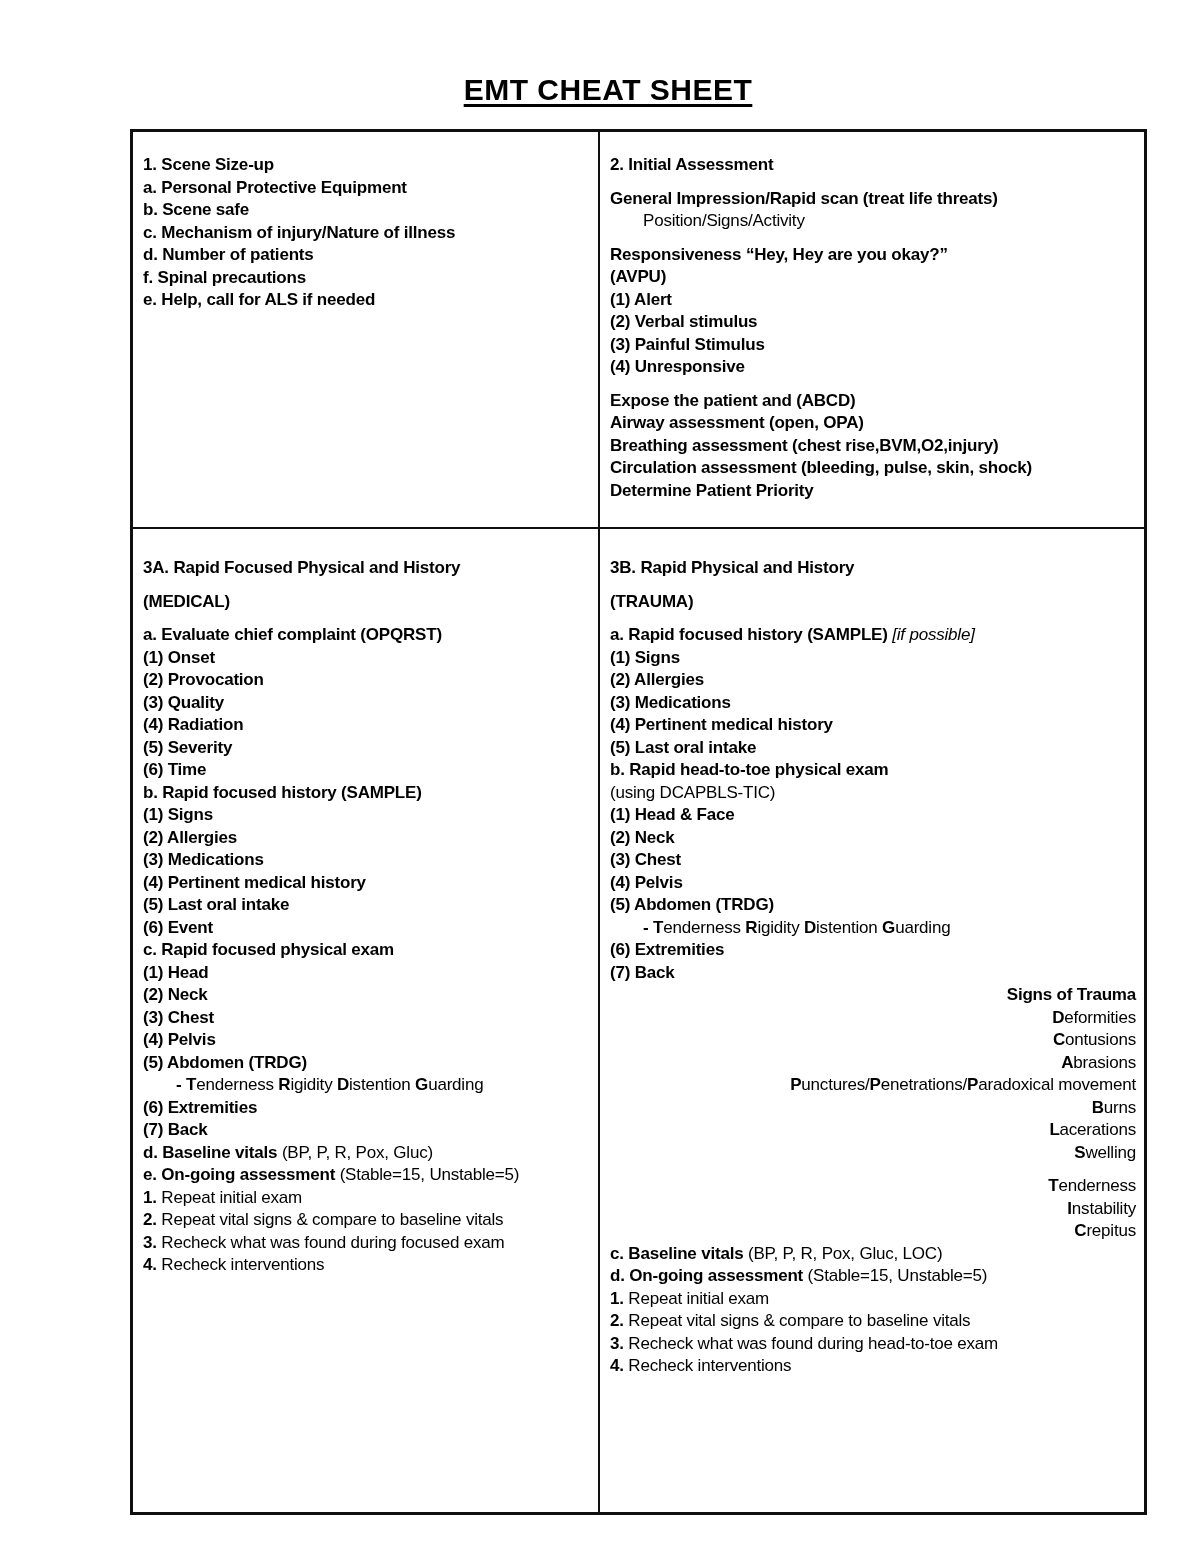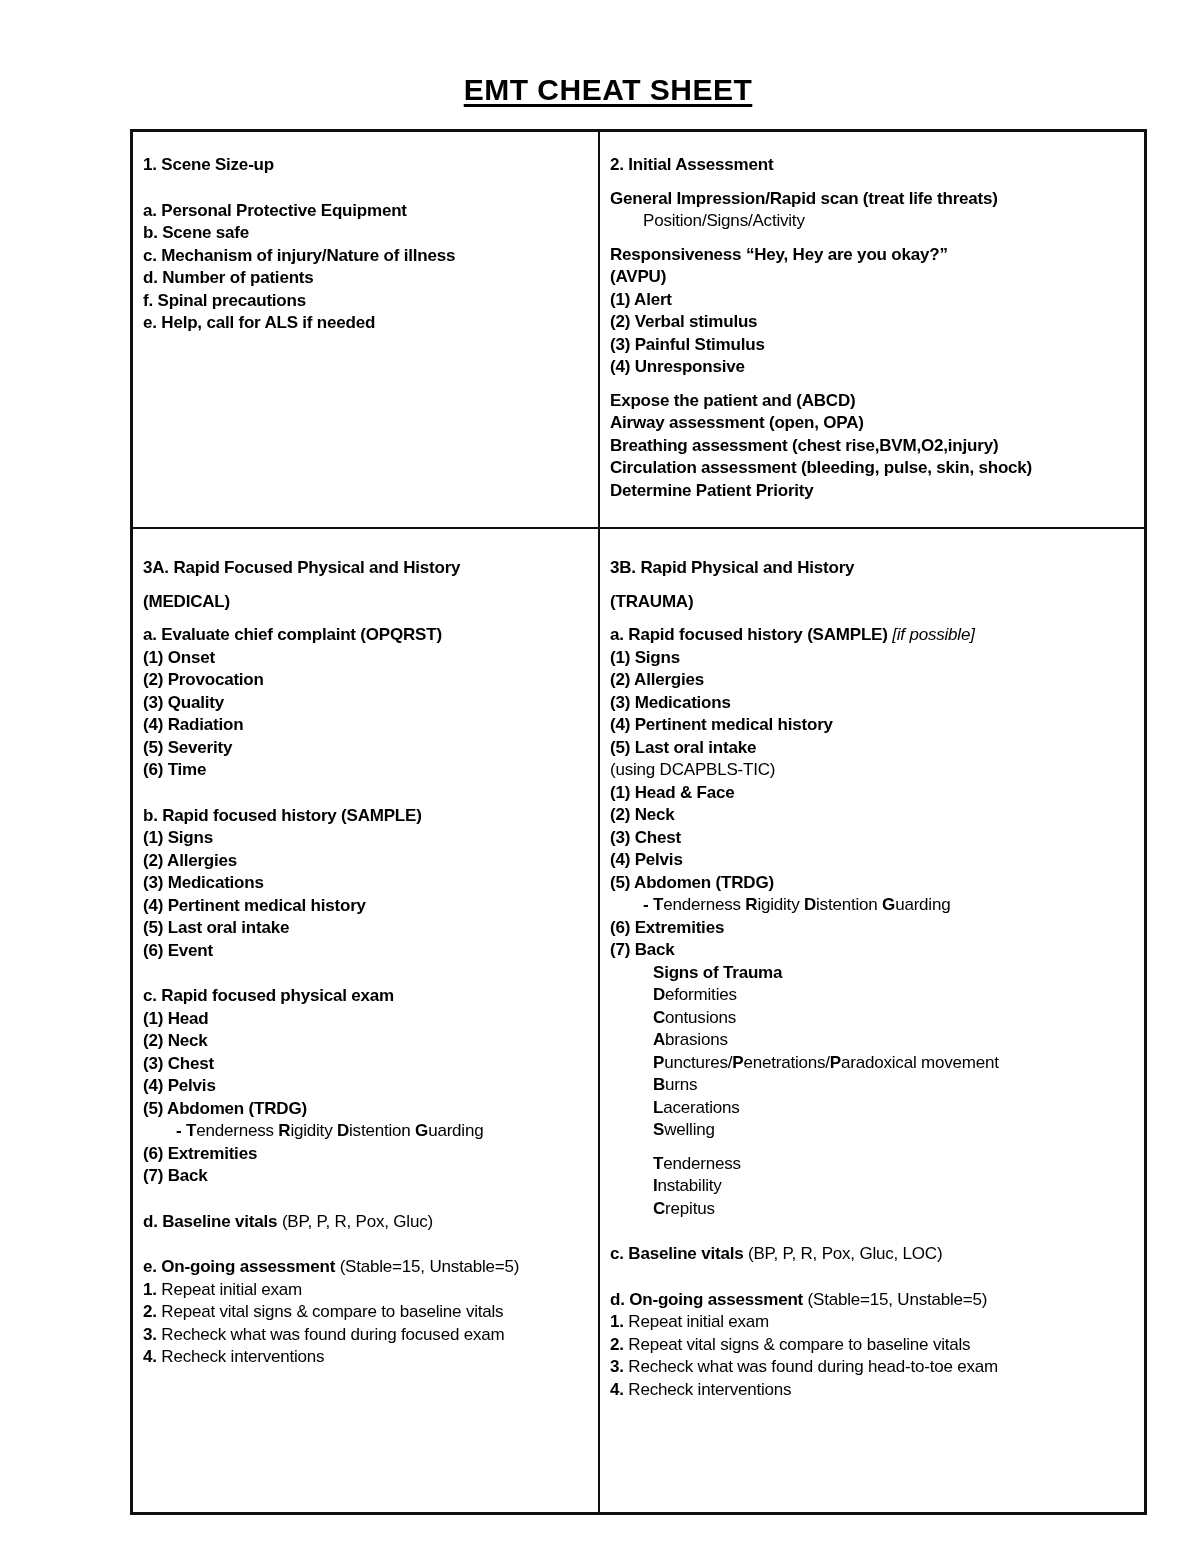--- a/index.html
+++ b/index.html
@@ -59,23 +59,23 @@
     letter-spacing: -0.2px;
     white-space: nowrap;
   }
   .line .b { font-weight: bold; }
   .line .u {
     text-decoration-thickness: 2px;
     text-underline-offset: 3px;
   }
   .line .i { font-style: italic; }
   .ind1 { padding-left: 33px; }
-  .ind2 { padding-left: 43px; }
+  .ind2 { padding-left: 43px; text-align: right; }
   .gap-sm { margin-top: 11px; }
-  .gap-lg { margin-top: 23px; }
+  .gap-lg { }
 </style>
 </head>
 <body>
 
 <main class="page">
   <h1 class="title">EMT CHEAT SHEET</h1>
   <section class="sheet-table">
     <div class="cell col-left row-top">
         <div class="line"><span class="b">1. Scene Size-up</span></div>
         <div class="line gap-lg"><span class="b">a. Personal Protective Equipment</span></div>
@@ -136,20 +136,21 @@
       </div>
     <div class="cell row-bottom">
         <div class="line"><span class="b">3B. Rapid Physical and History</span></div>
         <div class="line gap-sm"><span class="b">(TRAUMA)</span></div>
         <div class="line gap-sm"><span class="b u">a. Rapid focused history (SAMPLE)</span><span class="u i"> [</span><span class="u i">if possible</span><span class="u i">]</span></div>
         <div class="line"><span class="b">(1) Signs</span></div>
         <div class="line"><span class="b">(2) Allergies</span></div>
         <div class="line"><span class="b">(3) Medications</span></div>
         <div class="line"><span class="b">(4) Pertinent medical history</span></div>
         <div class="line"><span class="b">(5) Last oral intake</span></div>
+        <div class="line gap-lg"><span class="b u">b. Rapid head-to-toe physical exam</span></div>
         <div class="line"><span class="u">(using DCAPBLS-TIC)</span></div>
         <div class="line"><span class="b">(1) Head &amp; Face</span></div>
         <div class="line"><span class="b">(2) Neck</span></div>
         <div class="line"><span class="b">(3) Chest</span></div>
         <div class="line"><span class="b">(4) Pelvis</span></div>
         <div class="line"><span class="b">(5) Abdomen (TRDG)</span></div>
         <div class="line ind1"><span class="b">- </span><span class="b">T</span><span>enderness </span><span class="b">R</span><span>igidity </span><span class="b">D</span><span>istention </span><span class="b">G</span><span>uarding</span></div>
         <div class="line"><span class="b">(6) Extremities</span></div>
         <div class="line"><span class="b">(7) Back</span></div>
         <div class="line ind2"><span class="b u">Signs of Trauma</span></div>

